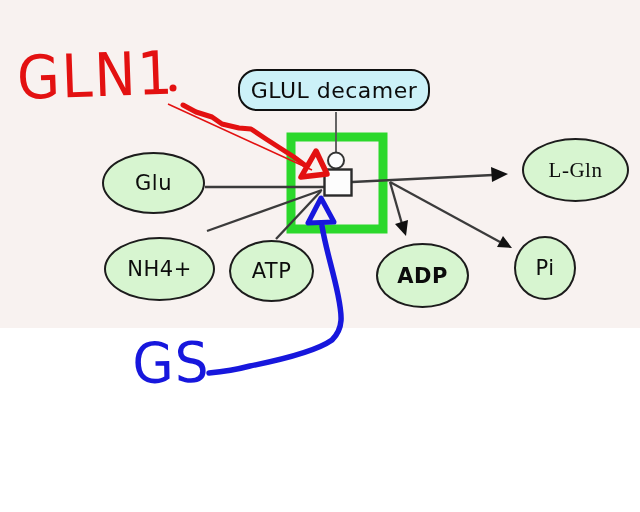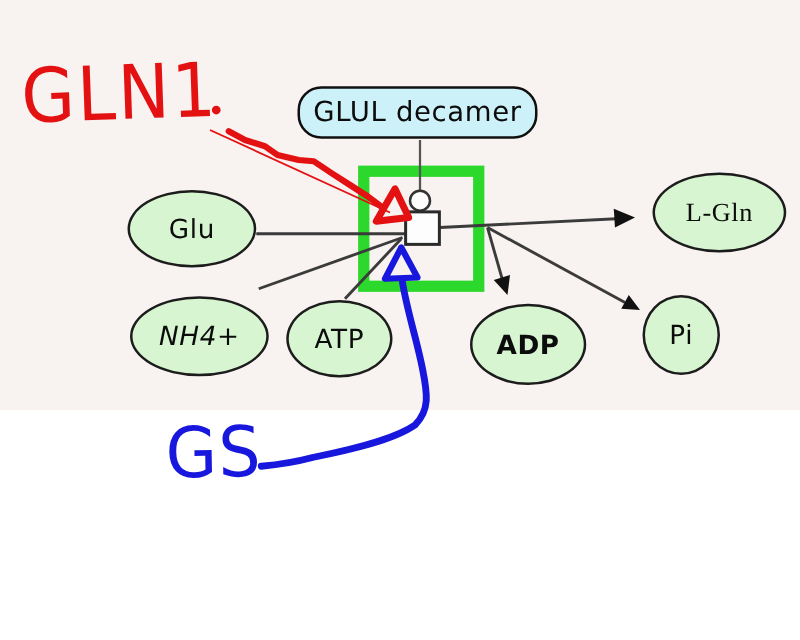--- a/index.html
+++ b/index.html
@@ -12,21 +12,21 @@
     position:absolute;left:0;top:0;width:640px;height:328px;
     background:#f8f2f0;
   }
   svg.layer{position:absolute;left:0;top:0;}
   .node{
     position:absolute;display:flex;align-items:center;justify-content:center;
     background:#d7f5d0;border:2.5px solid #1c1c1c;border-radius:50%;
     color:#0c0c0c;font-size:21px;letter-spacing:0.5px;box-sizing:border-box;
   }
   .node-glu  {left:102px;top:152px;width:103px;height:62px;}
-  .node-nh4  {left:104px;top:237px;width:111px;height:64px;font-style:italic;}
+  .node-nh4  {left:104px;top:237px;width:111px;height:64px;}
   .node-atp  {left:229px;top:240px;width:85px;height:62px;align-items:center;}
   .node-adp  {left:376px;top:243px;width:93px;height:65px;font-weight:bold;}
   .node-pi   {left:514px;top:236px;width:62px;height:64px;}
   .node-lgln {left:522px;top:138px;width:107px;height:64px;font-family:Liberation Serif, serif;}
   .node-enzyme{
     position:absolute;left:238px;top:69px;width:192px;height:42px;
     display:flex;align-items:center;justify-content:center;
     background:#ccf1f8;border:2.5px solid #101010;border-radius:19px;
     color:#0c0c0c;font-size:22px;letter-spacing:0.5px;box-sizing:border-box;
   }

